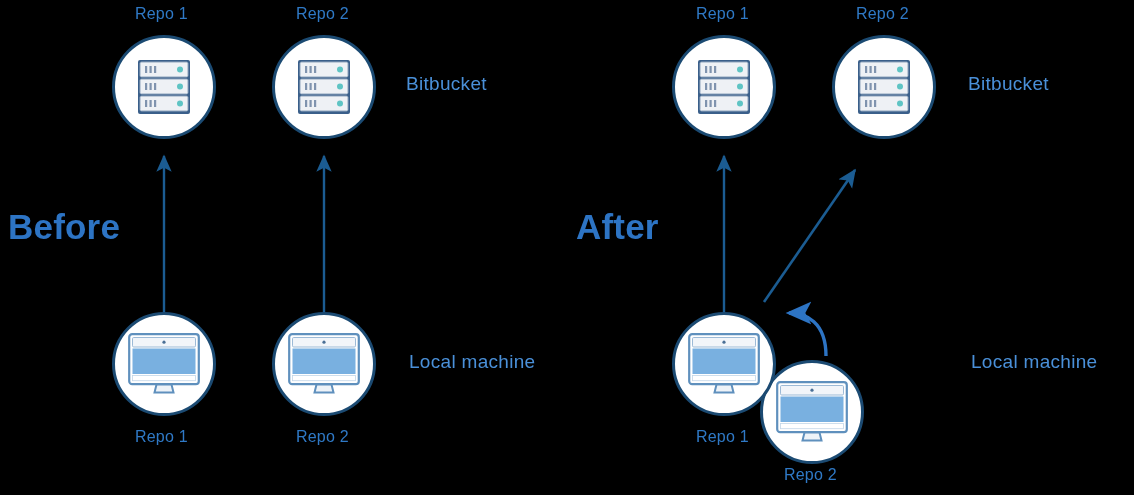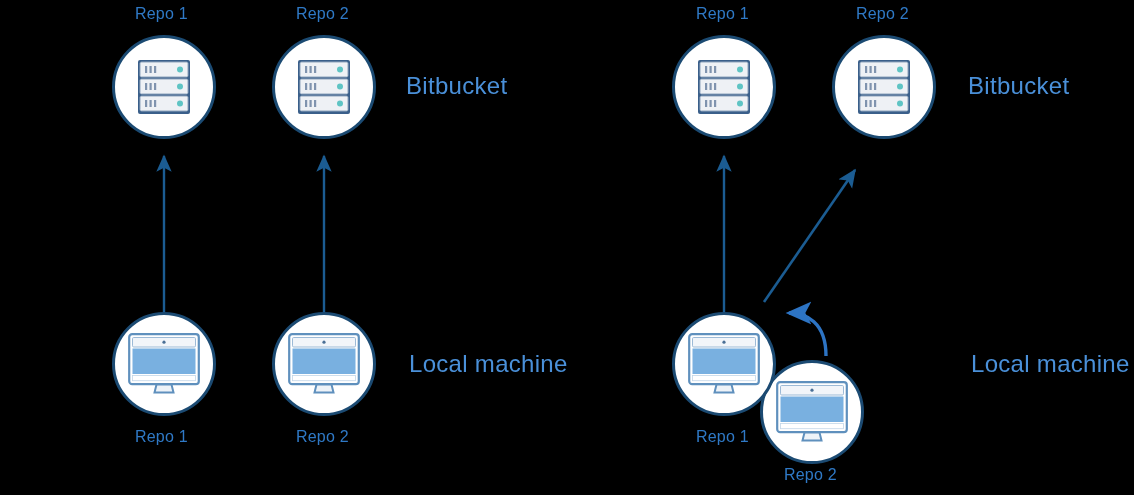--- a/index.html
+++ b/index.html
@@ -33,21 +33,21 @@
     position: absolute;
     white-space: nowrap;
     line-height: 1;
   }
   .label-small {
     font-size: 16px;
     color: #2f79c6;
     letter-spacing: 0.2px;
   }
   .label-side {
-    font-size: 24px;
+    font-size: 19px;
     color: #4a90d9;
     letter-spacing: 0.3px;
   }
   .label-section {
     font-size: 35px;
     font-weight: bold;
     color: #2d74c4;
     letter-spacing: 0.2px;
   }
 
@@ -79,20 +79,21 @@
 
     <line x1="324" y1="312" x2="324" y2="156" stroke="#1b5c92" stroke-width="2.4" marker-end="url(#ah)"></line>
 
     <line x1="724" y1="312" x2="724" y2="156" stroke="#1b5c92" stroke-width="2.4" marker-end="url(#ah)"></line>
 
     <line x1="764" y1="302" x2="855" y2="170" stroke="#1b5c92" stroke-width="2.6" marker-end="url(#ah)"></line>
 
     <path d="M 826 356 C 826 322 806 313 789 313" fill="none" stroke="#2d74c4" stroke-width="3.4" marker-end="url(#ah2)"></path>
   </svg>
 
+  <div class="label label-section" style="left:8px; top:209px;">Before</div>
 
   <div class="label label-side" style="left:406px; top:74px;">Bitbucket</div>
 
   <div class="label label-side" style="left:409px; top:352px;">Local machine</div>
 
   <div class="label label-small" style="left:135px; top:6px;">Repo 1</div>
   <div class="circle" style="left:112px; top:35px; width:104px; height:104px;">
     <svg class="icon-svg" width="56" height="58" viewBox="0 0 56 58" xmlns="http://www.w3.org/2000/svg">
       <rect x="2" y="2" width="52" height="54" rx="2" fill="#3a5f8a"></rect>
       <rect x="4" y="4" width="48" height="15" rx="1.5" fill="#eef1f5" stroke="#8fa5bd" stroke-width="1"></rect>
@@ -160,20 +161,21 @@
       <rect x="1.2" y="1.2" width="69.6" height="50" rx="3" fill="#ffffff" stroke="#5f90bd" stroke-width="2.2"></rect>
       <rect x="4.5" y="4.5" width="63" height="9.5" rx="1.2" fill="#f2f5f9" stroke="#9dbad6" stroke-width="1"></rect>
       <circle cx="36" cy="9.2" r="1.6" fill="#4a6f96"></circle>
       <rect x="4.5" y="15.5" width="63" height="25.5" fill="#79b0e0"></rect>
       <rect x="4.5" y="42.5" width="63" height="5.2" fill="#ffffff" stroke="#c3d6e8" stroke-width="0.8"></rect>
       <path d="M28.5 51.5 L43.5 51.5 L45.5 59.5 L26.5 59.5 Z" fill="#eef3f8" stroke="#5f90bd" stroke-width="2"></path>
     </svg>
   </div>
   <div class="label label-small" style="left:296px; top:429px;">Repo 2</div>
 
+  <div class="label label-section" style="left:576px; top:209px;">After</div>
 
   <div class="label label-side" style="left:968px; top:74px;">Bitbucket</div>
   <div class="label label-side" style="left:971px; top:352px;">Local machine</div>
 
   <div class="label label-small" style="left:696px; top:6px;">Repo 1</div>
   <div class="circle" style="left:672px; top:35px; width:104px; height:104px;">
     <svg class="icon-svg" width="56" height="58" viewBox="0 0 56 58" xmlns="http://www.w3.org/2000/svg">
       <rect x="2" y="2" width="52" height="54" rx="2" fill="#3a5f8a"></rect>
       <rect x="4" y="4" width="48" height="15" rx="1.5" fill="#eef1f5" stroke="#8fa5bd" stroke-width="1"></rect>
       <rect x="4" y="21" width="48" height="15" rx="1.5" fill="#eef1f5" stroke="#8fa5bd" stroke-width="1"></rect>

